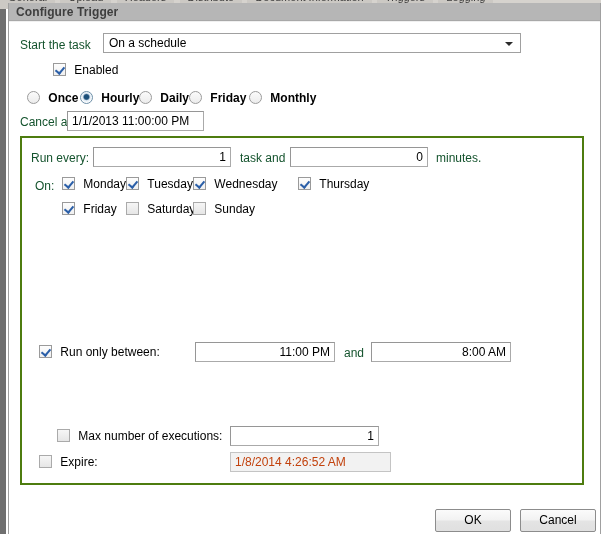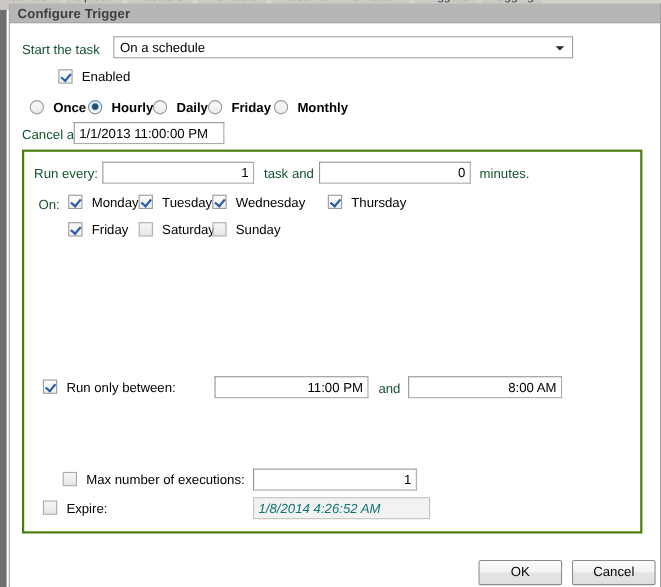--- a/index.html
+++ b/index.html
@@ -113,23 +113,22 @@
     color: #000;
     padding: 0 4px;
     line-height: 18px;
     height: 20px;
     white-space: nowrap;
     overflow: hidden;
   }
   .txtbox.right { text-align: right; }
   .txtbox.disabled {
     background: #f2f2f2;
-    color: #0f766e;
+    color: #c2410c;
     border-color: #c4c4c4;
-    font-style: italic;
   }
 
   .combo {
     position: absolute;
     box-sizing: border-box;
     background: #ffffff;
     border: 1px solid #a0a0a0;
     height: 20px;
     line-height: 18px;
     font-size: 12px;

